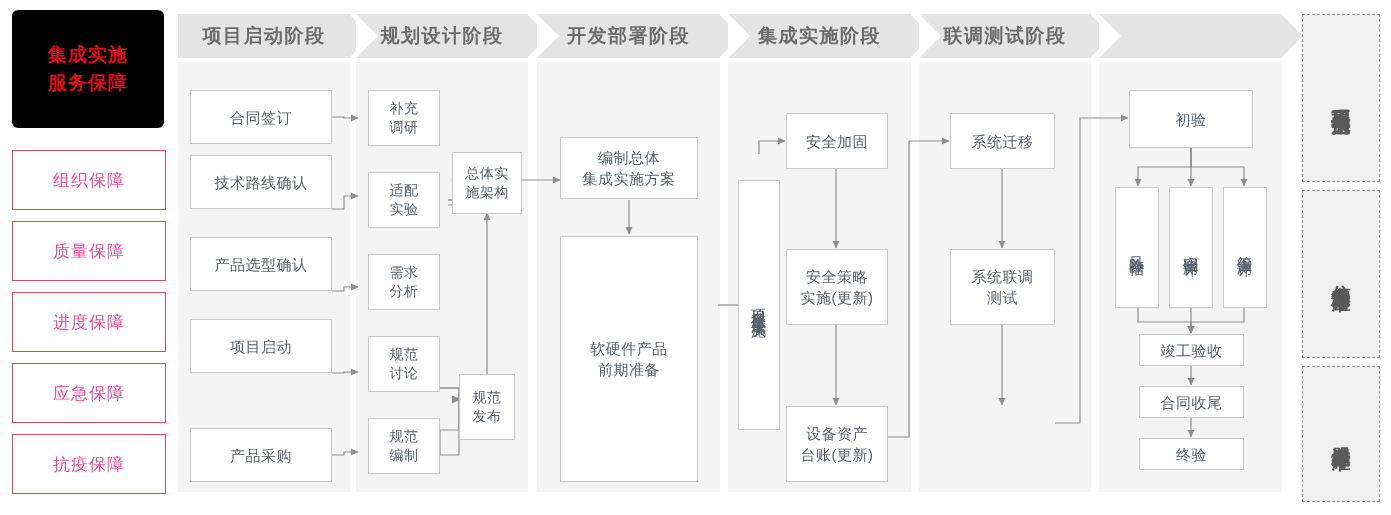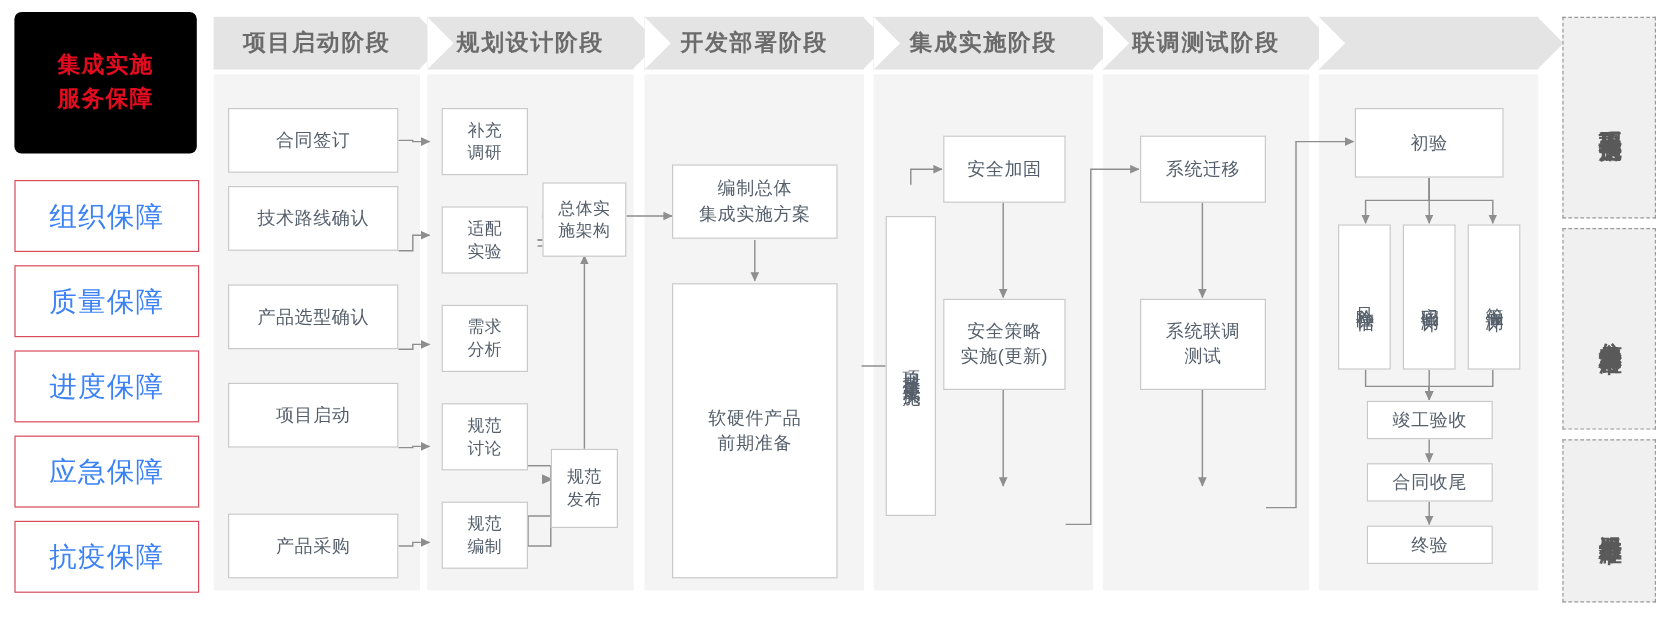--- a/index.html
+++ b/index.html
@@ -27,21 +27,21 @@
   }
   .red-head span{
     color:#e30b20; font-weight:bold; font-size:19px; line-height:28px;
     letter-spacing:1px;
   }
   .red-box{
     position:absolute; left:0; width:152px; height:58px;
     background:#ffffff; border:1.6px solid #d94a5c;
     display:flex; align-items:center; justify-content:center;
   }
-  .red-box span{ color:#3b82f6; font-size:23px; letter-spacing:1px; }
+  .red-box span{ color:#ec4899; font-size:17px; letter-spacing:1px; }
 
   
   .panel{
     position:absolute; top:62px; height:430px;
     background:#f4f4f4;
   }
   .phase-head{
     position:absolute; top:14px; height:44px;
     background:#e4e4e4;
     display:flex; align-items:center; justify-content:center;
@@ -265,20 +265,23 @@
 
   <div class="node vert" style="left:738px;top:180px;width:42px;height:250px">
     <span>项目整体集成实施</span>
   </div>
   <div class="node" style="left:786px;top:113px;width:102px;height:56px">
     <span>安全加固</span>
   </div>
   <div class="node" style="left:786px;top:249px;width:102px;height:76px">
     <span>安全策略<br>实施(更新)</span>
   </div>
+  <div class="node" style="left:786px;top:406px;width:102px;height:76px">
+    <span>设备资产<br>台账(更新)</span>
+  </div>
 
   <div class="node" style="left:950px;top:113px;width:105px;height:56px">
     <span>系统迁移</span>
   </div>
   <div class="node" style="left:950px;top:249px;width:105px;height:76px">
     <span>系统联调<br>测试</span>
   </div>
 
   <div class="node" style="left:1129px;top:90px;width:124px;height:58px">
     <span>初验</span>

